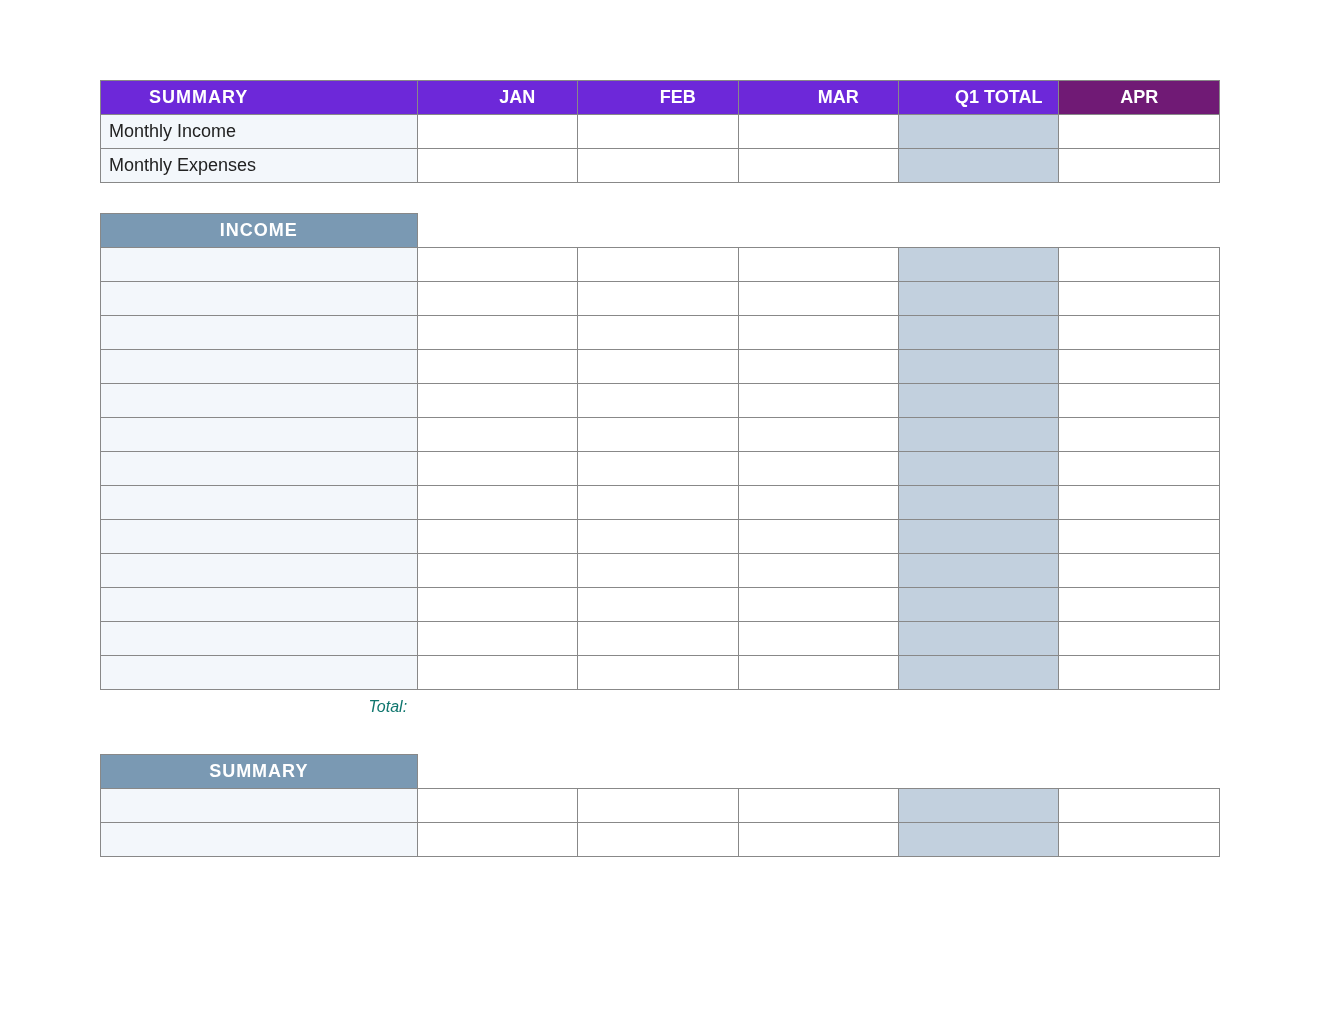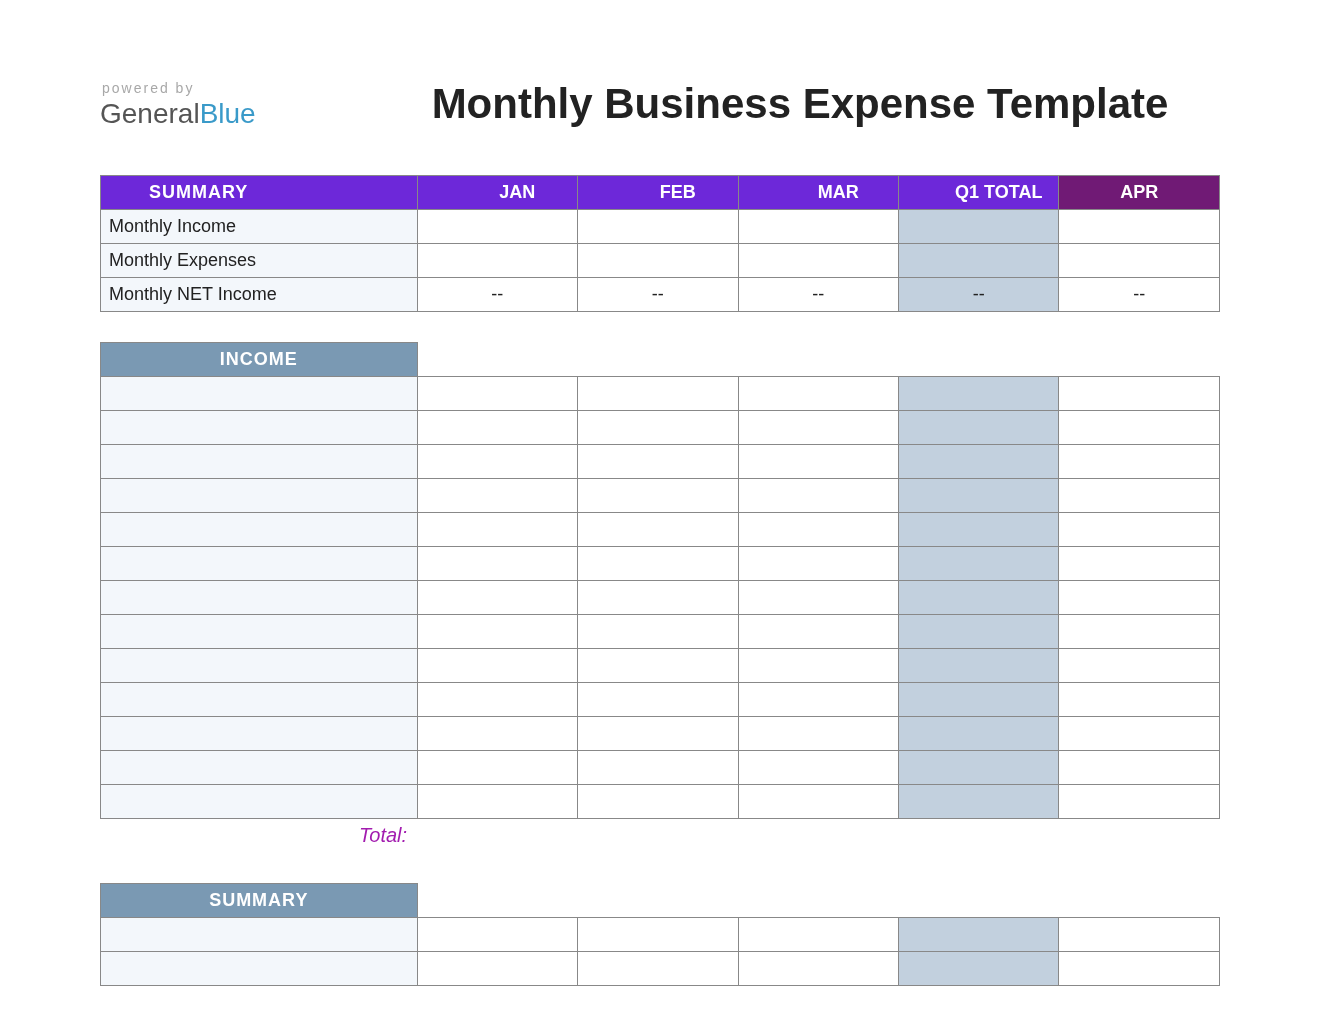--- a/index.html
+++ b/index.html
@@ -89,38 +89,29 @@
   }
 
   .total-row td {
     border: none;
     background: #fff;
   }
   .total-row .total-label {
     text-align: right;
     font-style: italic;
     padding-right: 10px;
-    font-size: 20px;
-    color: #a21caf;
+    font-size: 16px;
+    color: #0f766e;
   }
 </style>
 </head>
 <body>
 
 <div class="page">
 
-  <div class="header">
-    <div class="logo">
-      <div class="powered">powered by</div>
-      <div class="brand">
-        <span>General</span><span class="blue">Blue</span>
-      </div>
-    </div>
-    <div class="title">Monthly Business Expense Template</div>
-  </div>
 
   <table>
     <colgroup>
       <col class="label-col">
         <col class="month-col">
         <col class="month-col">
         <col class="month-col">
         <col class="month-col">
         <col class="month-col">
     </colgroup>
@@ -144,28 +135,20 @@
           <td class="num-cell"></td>
         </tr>
         <tr>
           <td class="row-label">Monthly Expenses</td>
           <td class="num-cell"></td>
           <td class="num-cell"></td>
           <td class="num-cell"></td>
           <td class="q1-cell"></td>
           <td class="num-cell"></td>
         </tr>
-        <tr>
-          <td class="row-label">Monthly NET Income</td>
-          <td class="num-cell">--</td>
-          <td class="num-cell">--</td>
-          <td class="num-cell">--</td>
-          <td class="q1-cell">--</td>
-          <td class="num-cell">--</td>
-        </tr>
       </tbody>
   </table>
 
   <div class="section">
     <table>
       <colgroup>
         <col class="label-col">
           <col class="month-col">
           <col class="month-col">
           <col class="month-col">

